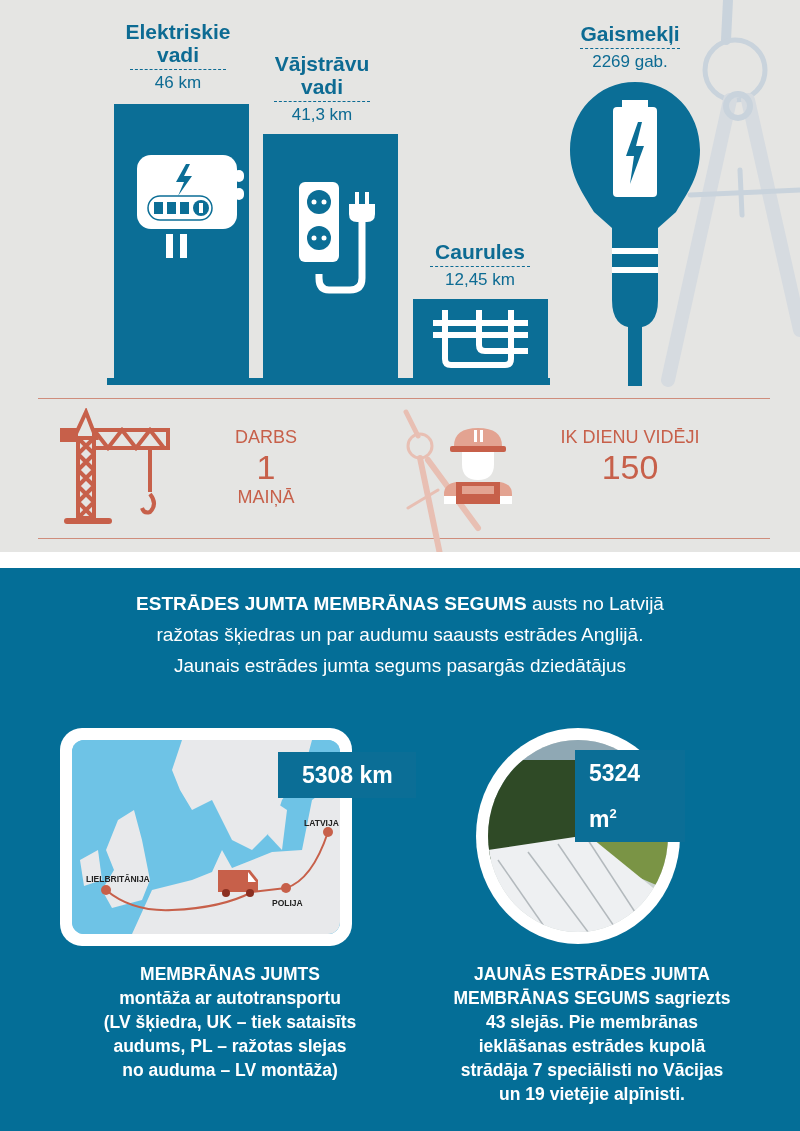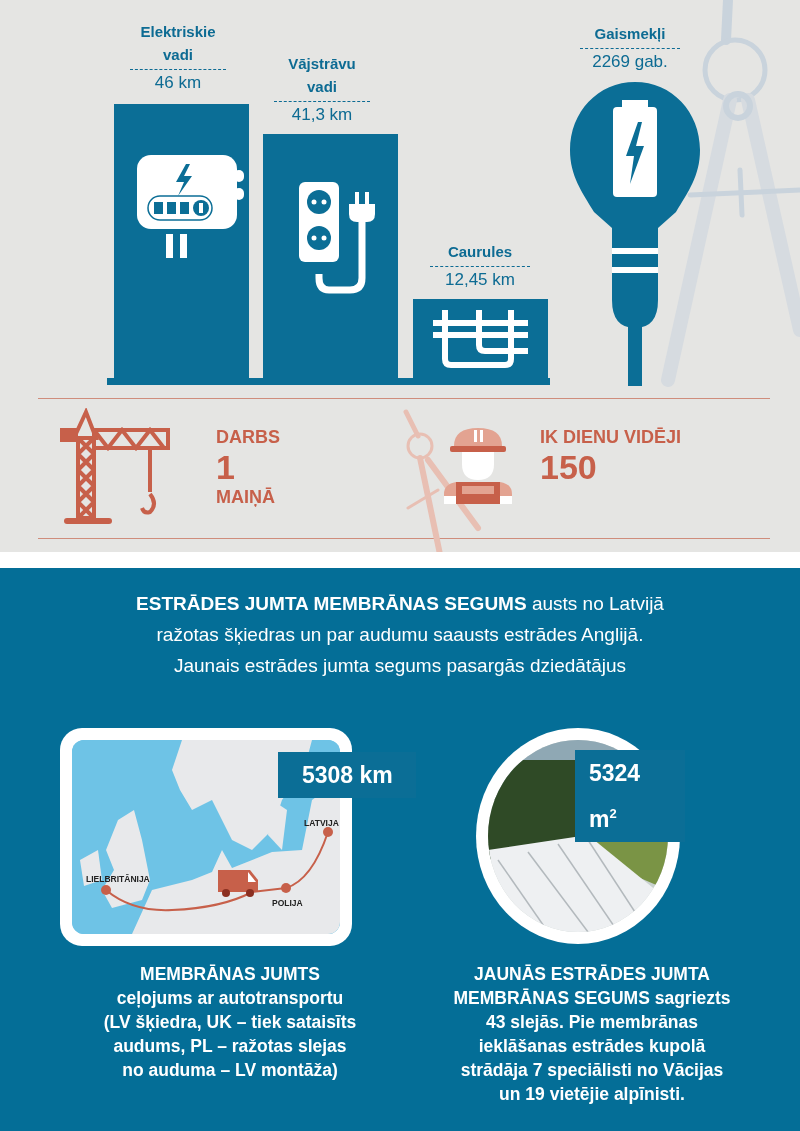--- a/index.html
+++ b/index.html
@@ -4,29 +4,29 @@
 <style>
   * { box-sizing: border-box; margin: 0; padding: 0; }
   html, body { width: 800px; height: 1131px; overflow: hidden; background: #fff; }
   body { font-family: "Liberation Sans", "DejaVu Sans", sans-serif; position: relative; }
 
   .top { position: absolute; left: 0; top: 0; width: 800px; height: 552px; background: #e5e5e3; overflow: hidden; }
   .gap { position: absolute; left: 0; top: 552px; width: 800px; height: 16px; background: #ffffff; }
   .bottom { position: absolute; left: 0; top: 568px; width: 800px; height: 563px; background: #046e97; }
 
   .label { position: absolute; text-align: center; color: #0d6b93; }
-  .label .name { font-weight: bold; font-size: 15px; line-height: 23px; }
+  .label .name { font-weight: bold; font-size: 21px; line-height: 23px; }
   .label .dash { border-top: 1.5px dashed #0d6b93; margin: 3px auto 2px; }
   .label .val { font-size: 17px; line-height: 22px; }
 
   .bar { position: absolute; background: #0b6e96; }
   .baseline { position: absolute; left: 107px; top: 378px; width: 443px; height: 7px; background: #0b6e96; }
 
   .hline { position: absolute; left: 38px; width: 732px; height: 1px; background: #cf8d7c; }
-  .stat { position: absolute; color: #c7604a; font-weight: bold; }
+  .stat { position: absolute; text-align: center; color: #c7604a; font-weight: normal; }
   .stat .s1 { font-size: 18px; line-height: 22px; }
   .stat .s2 { font-size: 34px; line-height: 38px; }
 
   .intro { position: absolute; left: 20px; top: 588px; width: 760px; text-align: center; color: #fff; font-size: 19px; line-height: 31px; }
   .intro b { font-weight: bold; }
 
   .map-card { position: absolute; left: 60px; top: 728px; width: 292px; height: 218px; background: #fff; border-radius: 22px; }
   .map-inner { position: absolute; left: 12px; top: 12px; width: 268px; height: 194px; border-radius: 12px; overflow: hidden; background: #6ec3e6; }
   .badge { position: absolute; background: #0b6e96; color: #fff; font-weight: bold; font-size: 23px; line-height: 46px; padding: 0 14px 0 24px; }
   .badge sup { font-size: 13px; vertical-align: super; line-height: 0; }
@@ -254,21 +254,21 @@
       </g>
     </svg>
   </div>
 </div>
 <div class="badge" style="left:575px;top:750px;width:110px;padding-left:14px;">
   <span>5324 m</span><sup>2</sup>
 </div>
 
 <div class="caption" style="left:60px;top:962px;width:340px;">
   <div>MEMBRĀNAS JUMTS</div>
-  <div>ceļojums ar autotransportu</div>
+  <div>montāža ar autotransportu</div>
   <div>(LV šķiedra, UK – tiek sataisīts</div>
   <div>audums, PL – ražotas slejas</div>
   <div>no auduma – LV montāža)</div>
 </div>
 
 <div class="caption" style="left:412px;top:962px;width:360px;">
   <div>JAUNĀS ESTRĀDES JUMTA</div>
   <div>MEMBRĀNAS SEGUMS sagriezts</div>
   <div>43 slejās. Pie membrānas</div>
   <div>ieklāšanas estrādes kupolā</div>

